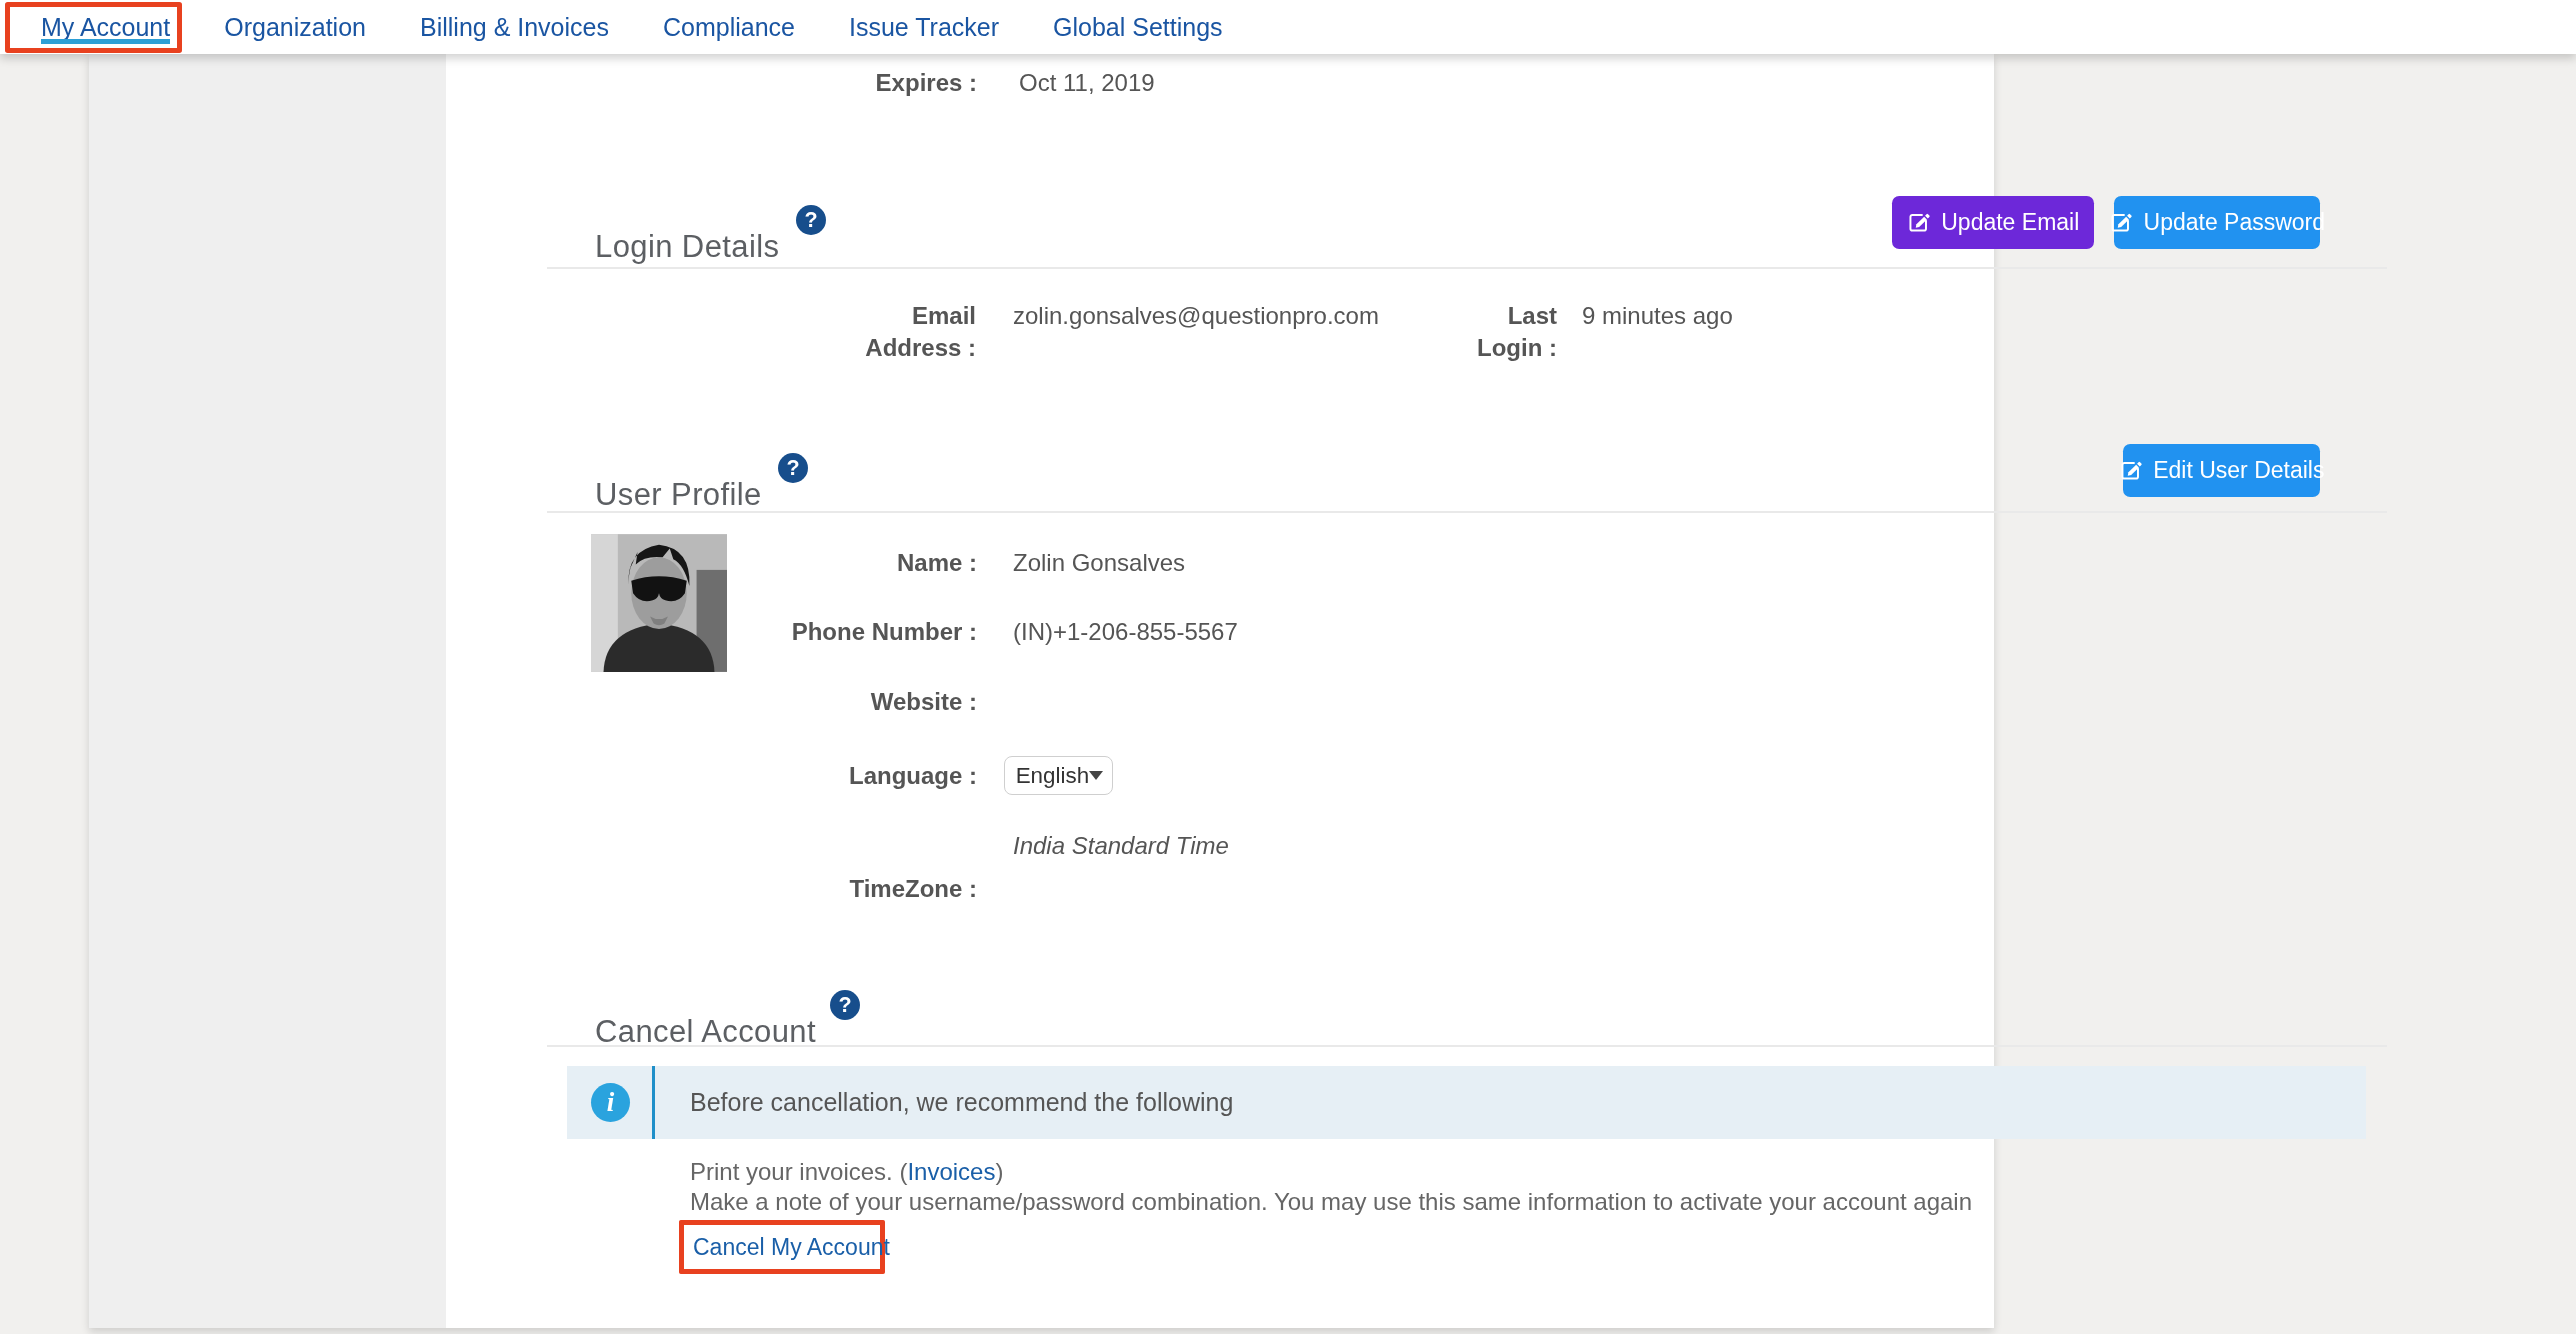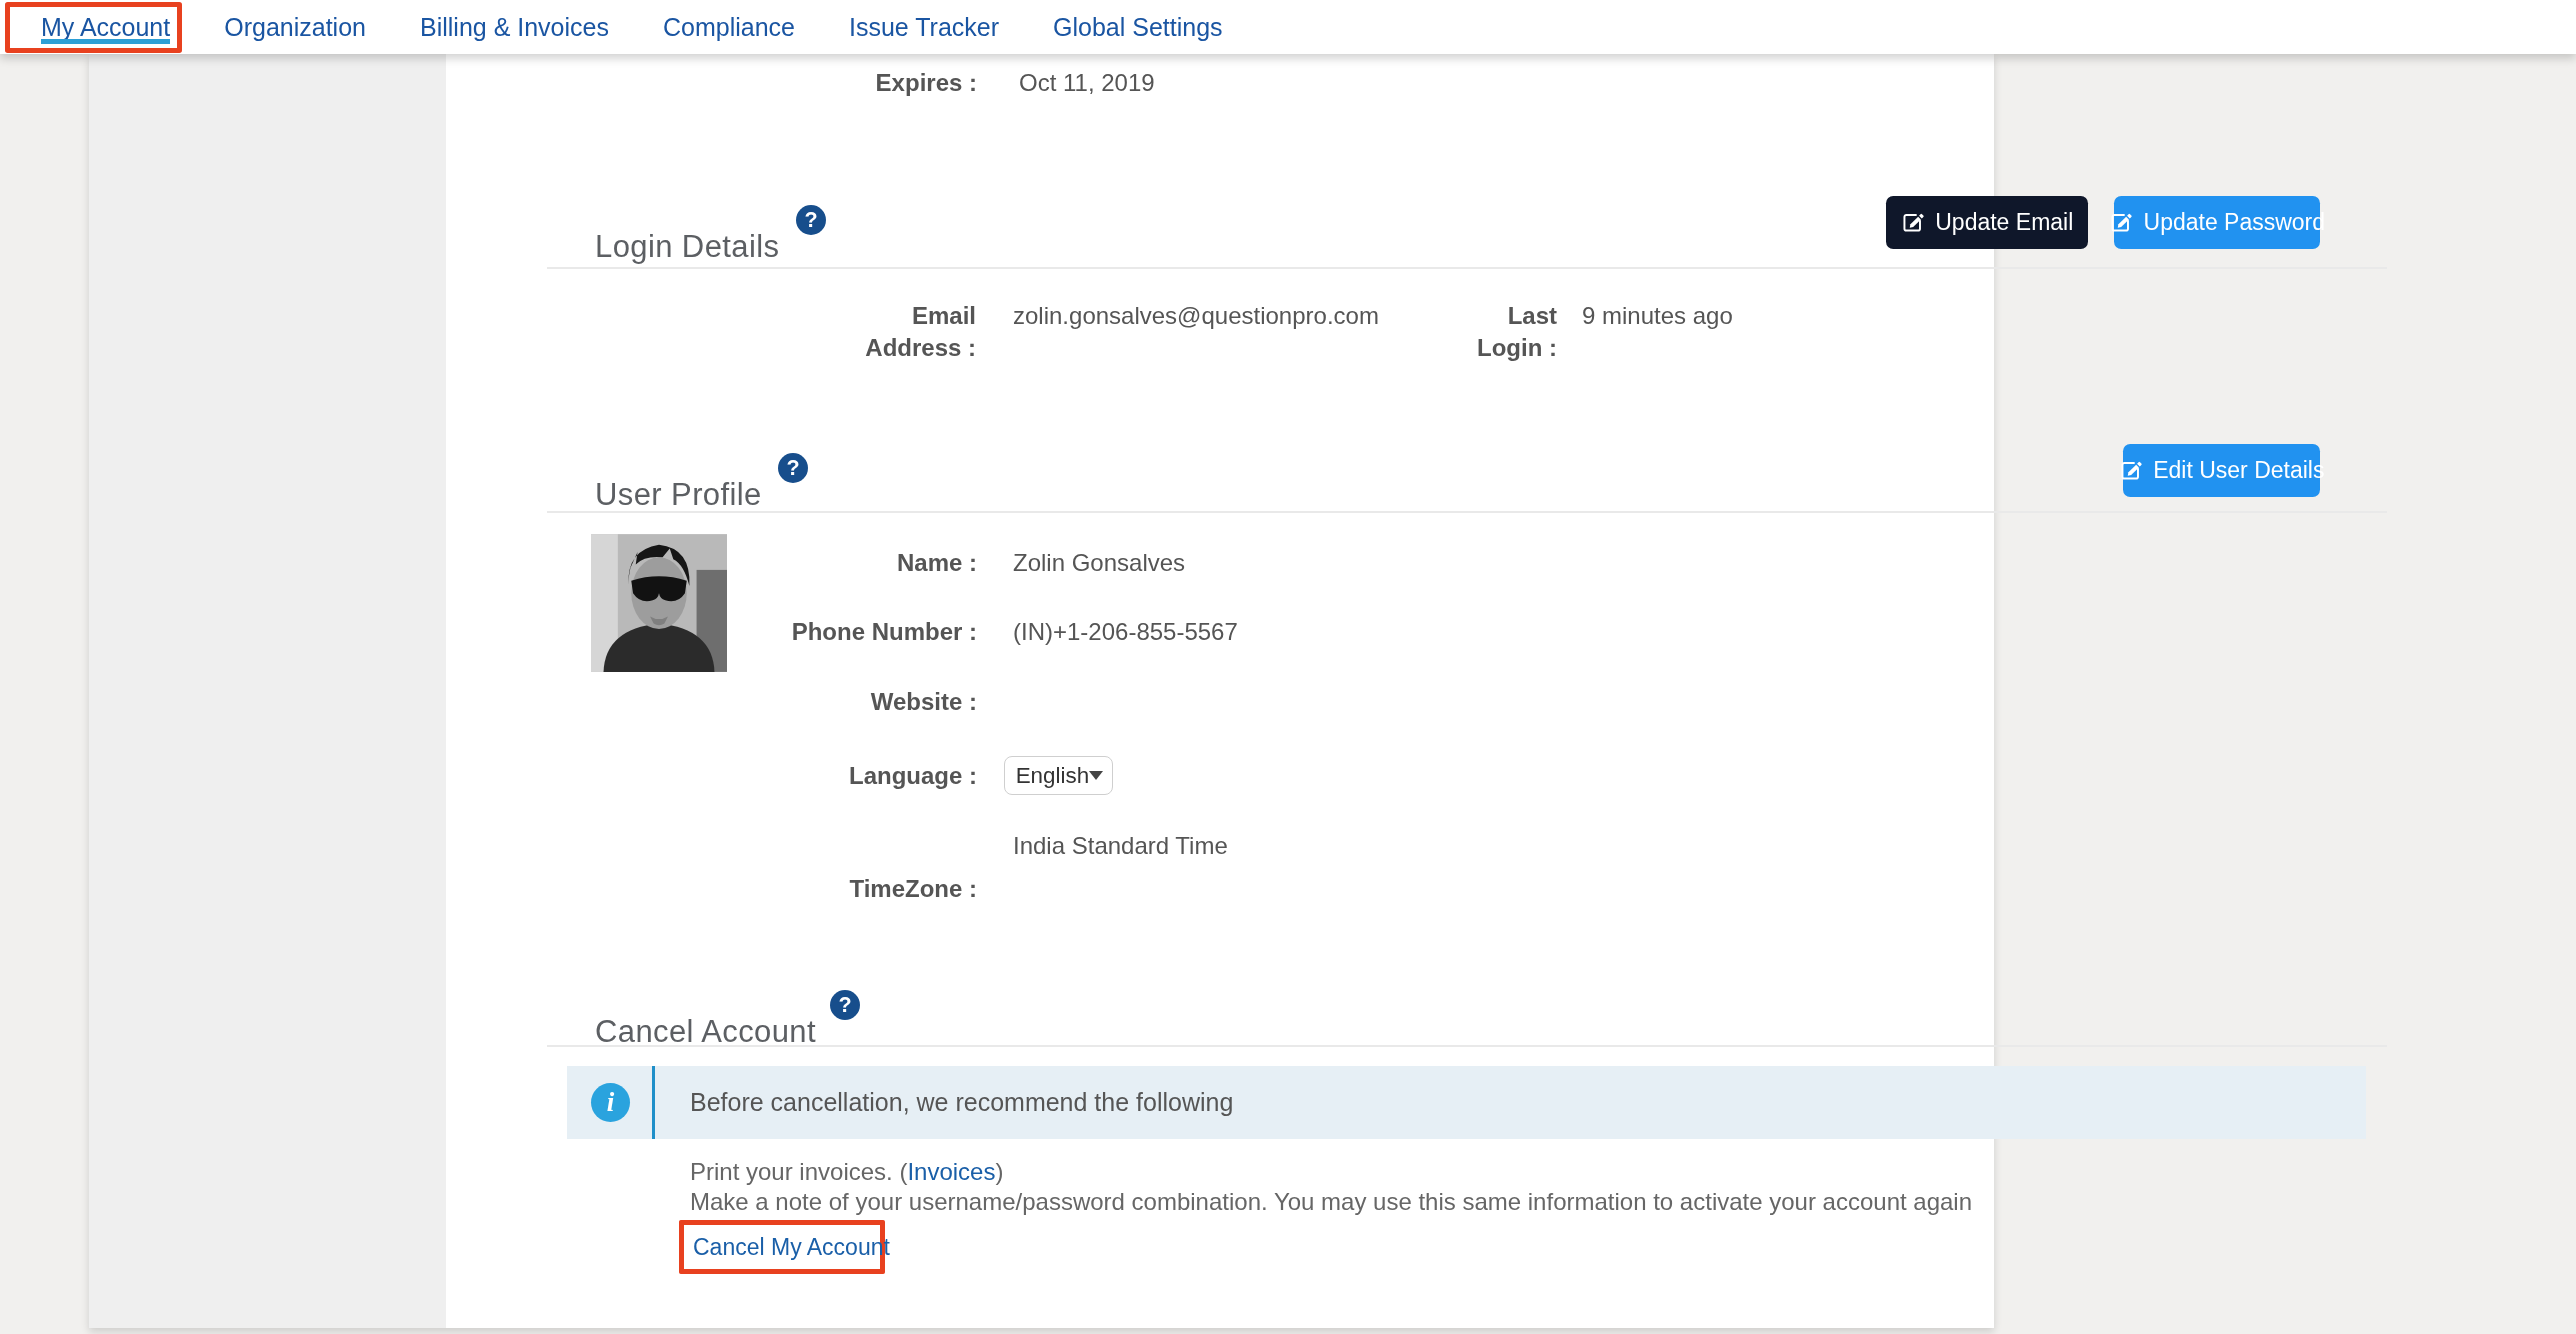--- a/index.html
+++ b/index.html
@@ -59,21 +59,21 @@
     display:flex;align-items:center;justify-content:center;cursor:pointer;
   }
   .divider{position:absolute;left:458px;width:1840px;height:1.8px;background:#e9e9e9;}
 
   .btn{
     position:absolute;height:53px;border:none;border-radius:7.2px;
     color:#fff;font-size:23px;font-family:"Liberation Sans",sans-serif;
     display:flex;align-items:center;justify-content:center;gap:11.6px;
     cursor:pointer;white-space:nowrap;
   }
-  .btn.gray{background:#0f172a;}
+  .btn.gray{background:#6d28d9;margin-left:6px;}
   .btn.blue{background:#2192f0;}
   .btn svg{flex:0 0 auto;}
 
   
   .select{
     position:absolute;left:915px;top:702px;width:109px;height:39px;
     border:1.8px solid #cfcfcf;border-radius:8px;background:#fff;
     display:flex;align-items:center;justify-content:space-between;
     padding:0 10.7px;font-size:22.4px;color:#333;cursor:pointer;
   }
@@ -198,21 +198,21 @@
     <span class="lbl" style="left:619px;top:632px;width:269px;">Website :</span>
     <span class="val" style="left:924px;top:632px;"></span>
 
     <span class="lbl" style="left:619px;top:706px;width:269px;">Language :</span>
     <div class="select">
       <span>English</span>
       <span class="caret"></span>
     </div>
 
     <span class="lbl" style="left:619px;top:776px;width:269px;margin-top:43px;">TimeZone :</span>
-    <span class="val" style="left:924px;top:776px;">India Standard Time</span>
+    <span class="val" style="left:924px;top:776px;font-style:italic;">India Standard Time</span>
 
     <h2 class="section-title" style="left:506px;top:932px;">Cancel Account</h2>
     <span class="help-icon" style="left:741px;top:936px;">
         <span>?</span>
       </span>
 
     <div class="divider" style="top:991px;"></div>
 
     <div class="banner">
       <span class="info-icon">

